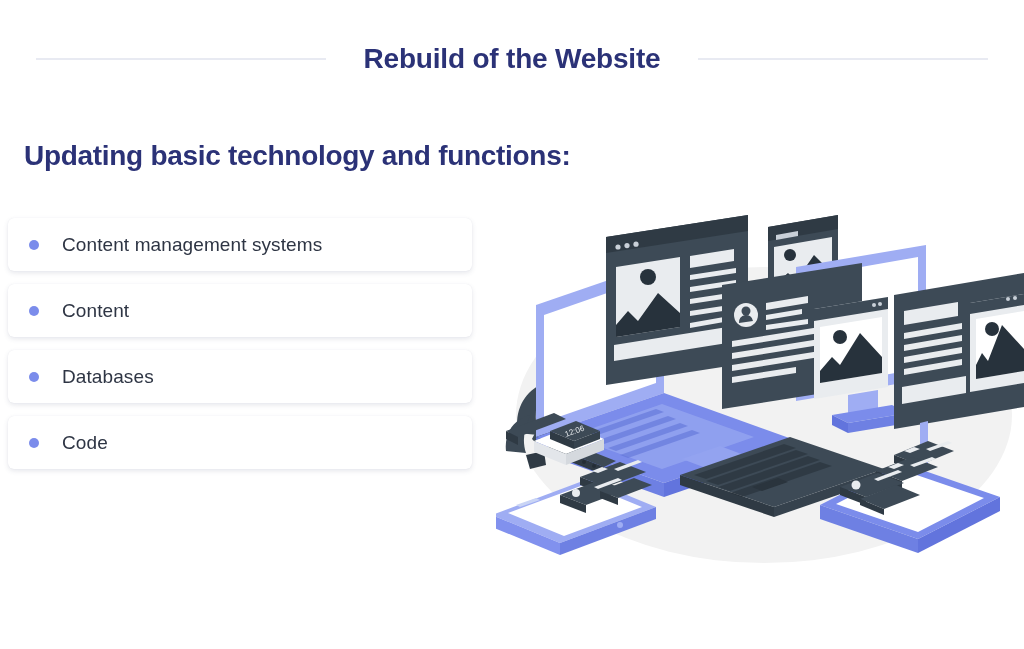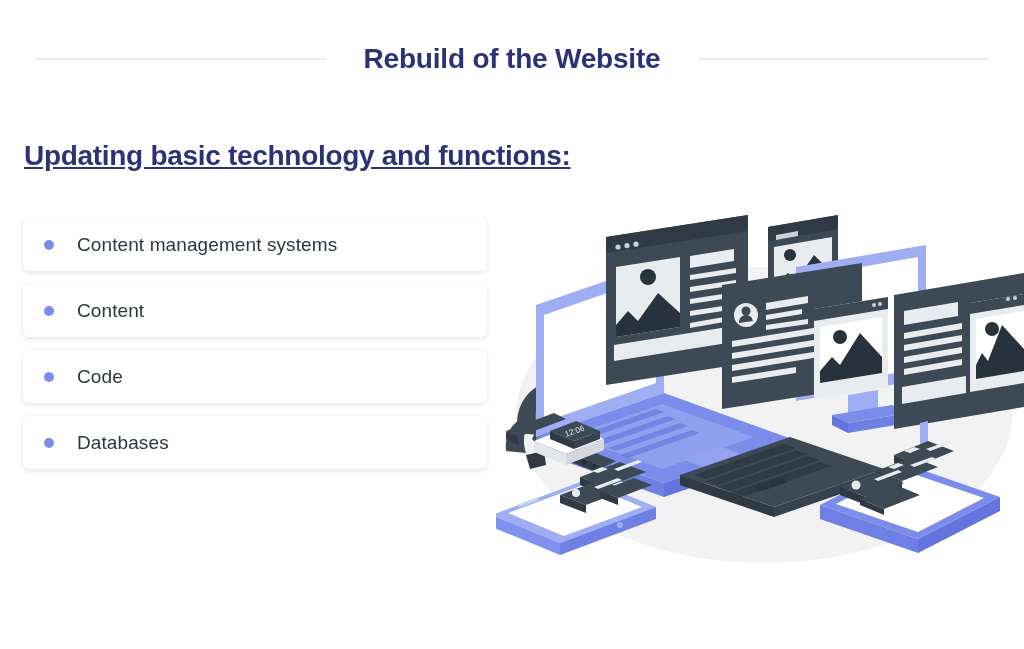--- a/index.html
+++ b/index.html
@@ -43,27 +43,26 @@
   }
 
   
   .section-heading {
     position: absolute;
     top: 140px; left: 24px;
     font-size: 28px;
     font-weight: bold;
     color: #2b3277;
     letter-spacing: -0.3px;
-    text-decoration: underline;
   }
 
   
   .card-list {
     position: absolute;
-    top: 218px; left: 23px;
+    top: 218px; left: 8px;
     width: 464px;
   }
   .card {
     position: relative;
     height: 53px;
     margin-bottom: 13px;
     background: #ffffff;
     border-radius: 6px;
     box-shadow: 0 2px 5px rgba(60,70,110,0.13), 0 0 1px rgba(60,70,110,0.10);
     display: flex;
@@ -111,26 +110,26 @@
       <span class="card-label">Content management systems</span>
     </div>
 
     <div class="card">
       <span class="bullet"></span>
       <span class="card-label">Content</span>
     </div>
 
     <div class="card">
       <span class="bullet"></span>
-      <span class="card-label">Code</span>
+      <span class="card-label">Databases</span>
     </div>
 
     <div class="card">
       <span class="bullet"></span>
-      <span class="card-label">Databases</span>
+      <span class="card-label">Code</span>
     </div>
 
   </div>
 
   <div class="illustration">
     <svg viewBox="0 0 528 410" xmlns="http://www.w3.org/2000/svg">
       <defs>
         <linearGradient id="gBlueTop" x1="0" y1="0" x2="1" y2="1">
           <stop offset="0" stop-color="#8B9BF0"></stop>
           <stop offset="1" stop-color="#6F82E6"></stop>

